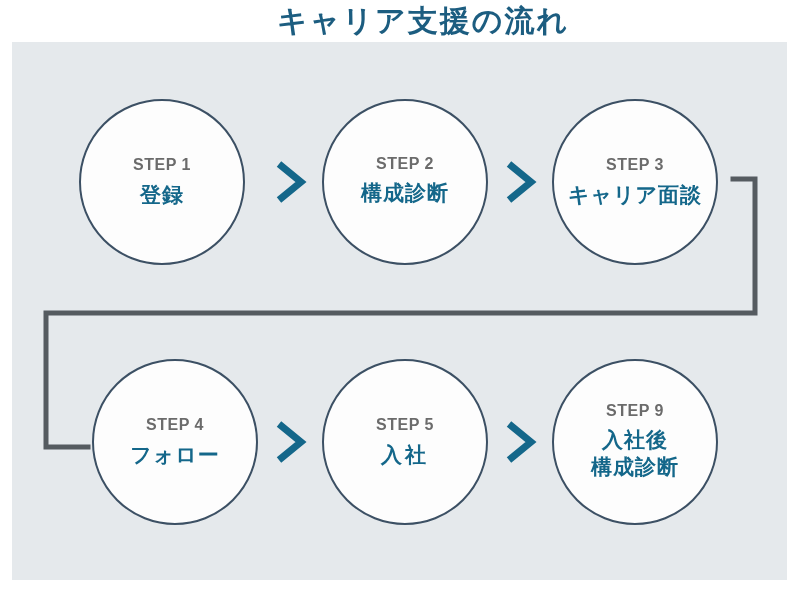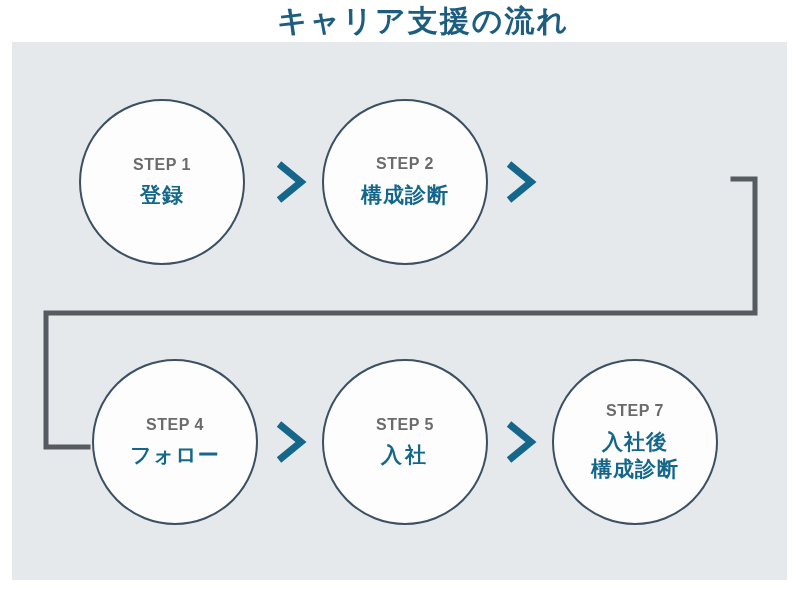--- a/index.html
+++ b/index.html
@@ -83,21 +83,21 @@
   }
   .node .node-title {
     font-size: 21px;
     font-weight: bold;
     color: #14678a;
     line-height: 26px;
     text-align: center;
     letter-spacing: 1px;
     white-space: nowrap;
   }
-  .node.two-line .node-title { line-height: 27px; }
+  .node.two-line .node-title { line-height: 27px; font-family: Liberation Mono, monospace; }
   .node.spaced .node-title { letter-spacing: 3px; }
 
   
   .chevron {
     position: absolute;
     width: 34px;
     height: 46px;
     margin-left: -17px;
     margin-top: -23px;
   }
@@ -118,33 +118,37 @@
   <div class="node" style="left:162px; top:182px;">
     <div class="step-label">STEP 1</div>
     <div class="node-title">登録</div>
   </div>
 
   <div class="node two-line" style="left:405px; top:182px;">
     <div class="step-label">STEP 2</div>
     <div class="node-title">構成診断</div>
   </div>
 
+  <div class="node" style="left:635px; top:182px;">
+    <div class="step-label">STEP 3</div>
+    <div class="node-title">キャリア面談</div>
+  </div>
 
   <div class="node" style="left:175px; top:442px;">
     <div class="step-label">STEP 4</div>
     <div class="node-title">フォロー</div>
   </div>
 
   <div class="node spaced" style="left:405px; top:442px;">
     <div class="step-label">STEP 5</div>
     <div class="node-title">入社</div>
   </div>
 
   <div class="node two-line" style="left:635px; top:442px;">
-    <div class="step-label">STEP 7</div>
+    <div class="step-label">STEP 9</div>
     <div class="node-title">入社後</div>
     <div class="node-title">構成診断</div>
   </div>
 
   <svg class="chevron" style="left:290px; top:182px;" viewBox="0 0 34 46">
     <polyline points="6,5 28,23 6,41" fill="none" stroke="#14678a" stroke-width="7" stroke-linecap="butt" stroke-linejoin="miter"></polyline>
   </svg>
 
   <svg class="chevron" style="left:520px; top:182px;" viewBox="0 0 34 46">
     <polyline points="6,5 28,23 6,41" fill="none" stroke="#14678a" stroke-width="7" stroke-linecap="butt" stroke-linejoin="miter"></polyline>

